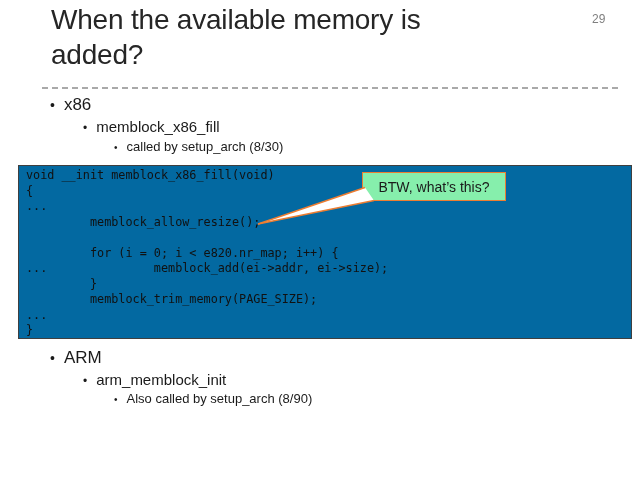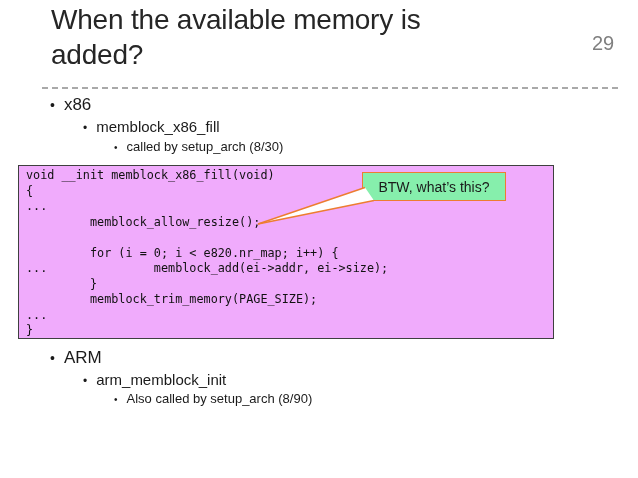--- a/index.html
+++ b/index.html
@@ -8,23 +8,22 @@
     width: 638px;
     height: 478px;
     background: #ffffff;
     overflow: hidden;
     font-family: "Liberation Sans", sans-serif;
   }
   .page-number {
     position: absolute;
     left: 592px;
     top: 12px;
-    font-size: 20px;
+    font-size: 12px;
     color: #7f7f7f;
-    margin-top: 20px;
   }
   .slide-title {
     position: absolute;
     left: 51px;
     top: 2px;
     width: 440px;
     margin: 0;
     font-size: 28px;
     line-height: 35px;
     font-weight: 400;
@@ -56,25 +55,25 @@
   .row-x86   { left: 50px; top: 95px;  }
   .row-memblock-fill { left: 83px; top: 118px; }
   .row-called { left: 114px; top: 139px; }
   .row-arm   { left: 50px; top: 348px; }
   .row-arm-init { left: 83px; top: 371px; }
   .row-also-called { left: 114px; top: 391px; }
   .code-box {
     position: absolute;
     left: 18px;
     top: 165px;
-    width: 536px;
+    width: 614px;
     height: 174px;
     box-sizing: border-box;
     border: 1.5px solid #3f3f3f;
-    background: #f0abfc;
+    background: #0369a1;
     margin: 0;
     padding: 2px 0 0 7px;
     font-family: "DejaVu Sans Mono", "Liberation Mono", monospace;
     font-size: 11.8px;
     line-height: 15.5px;
     color: #111111;
     white-space: pre;
     overflow: hidden;
   }
   .callout-box {

